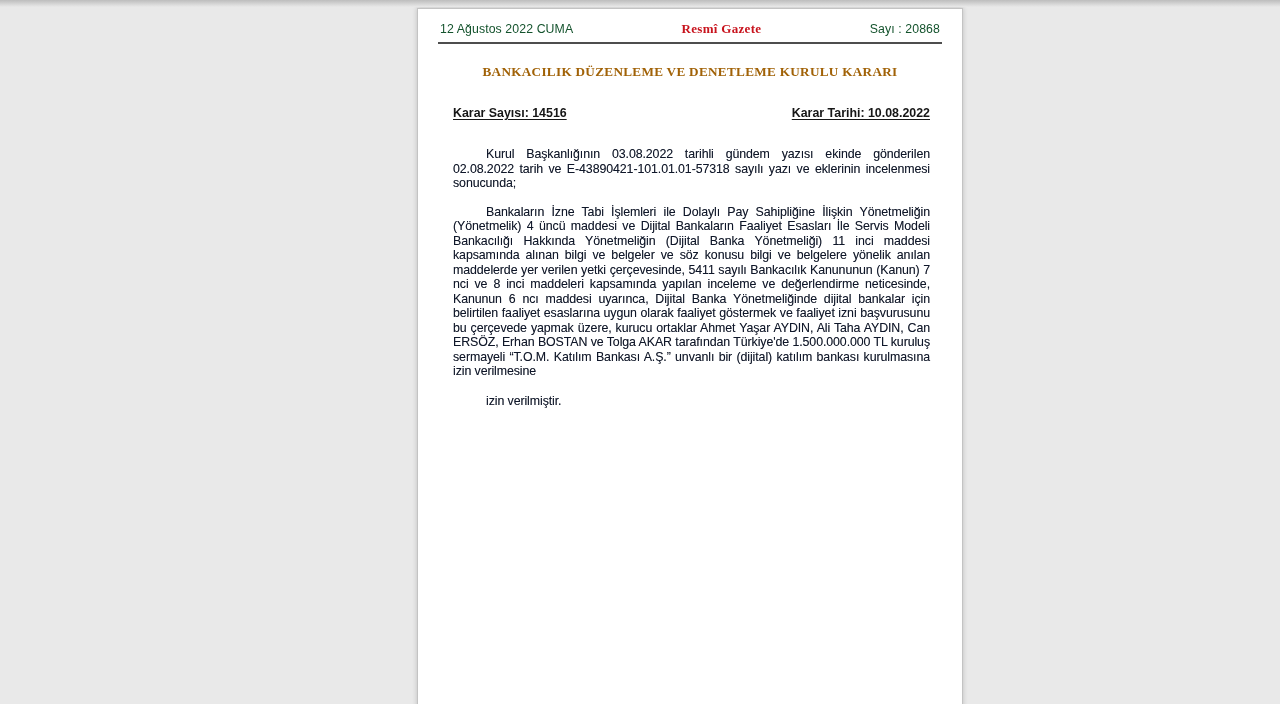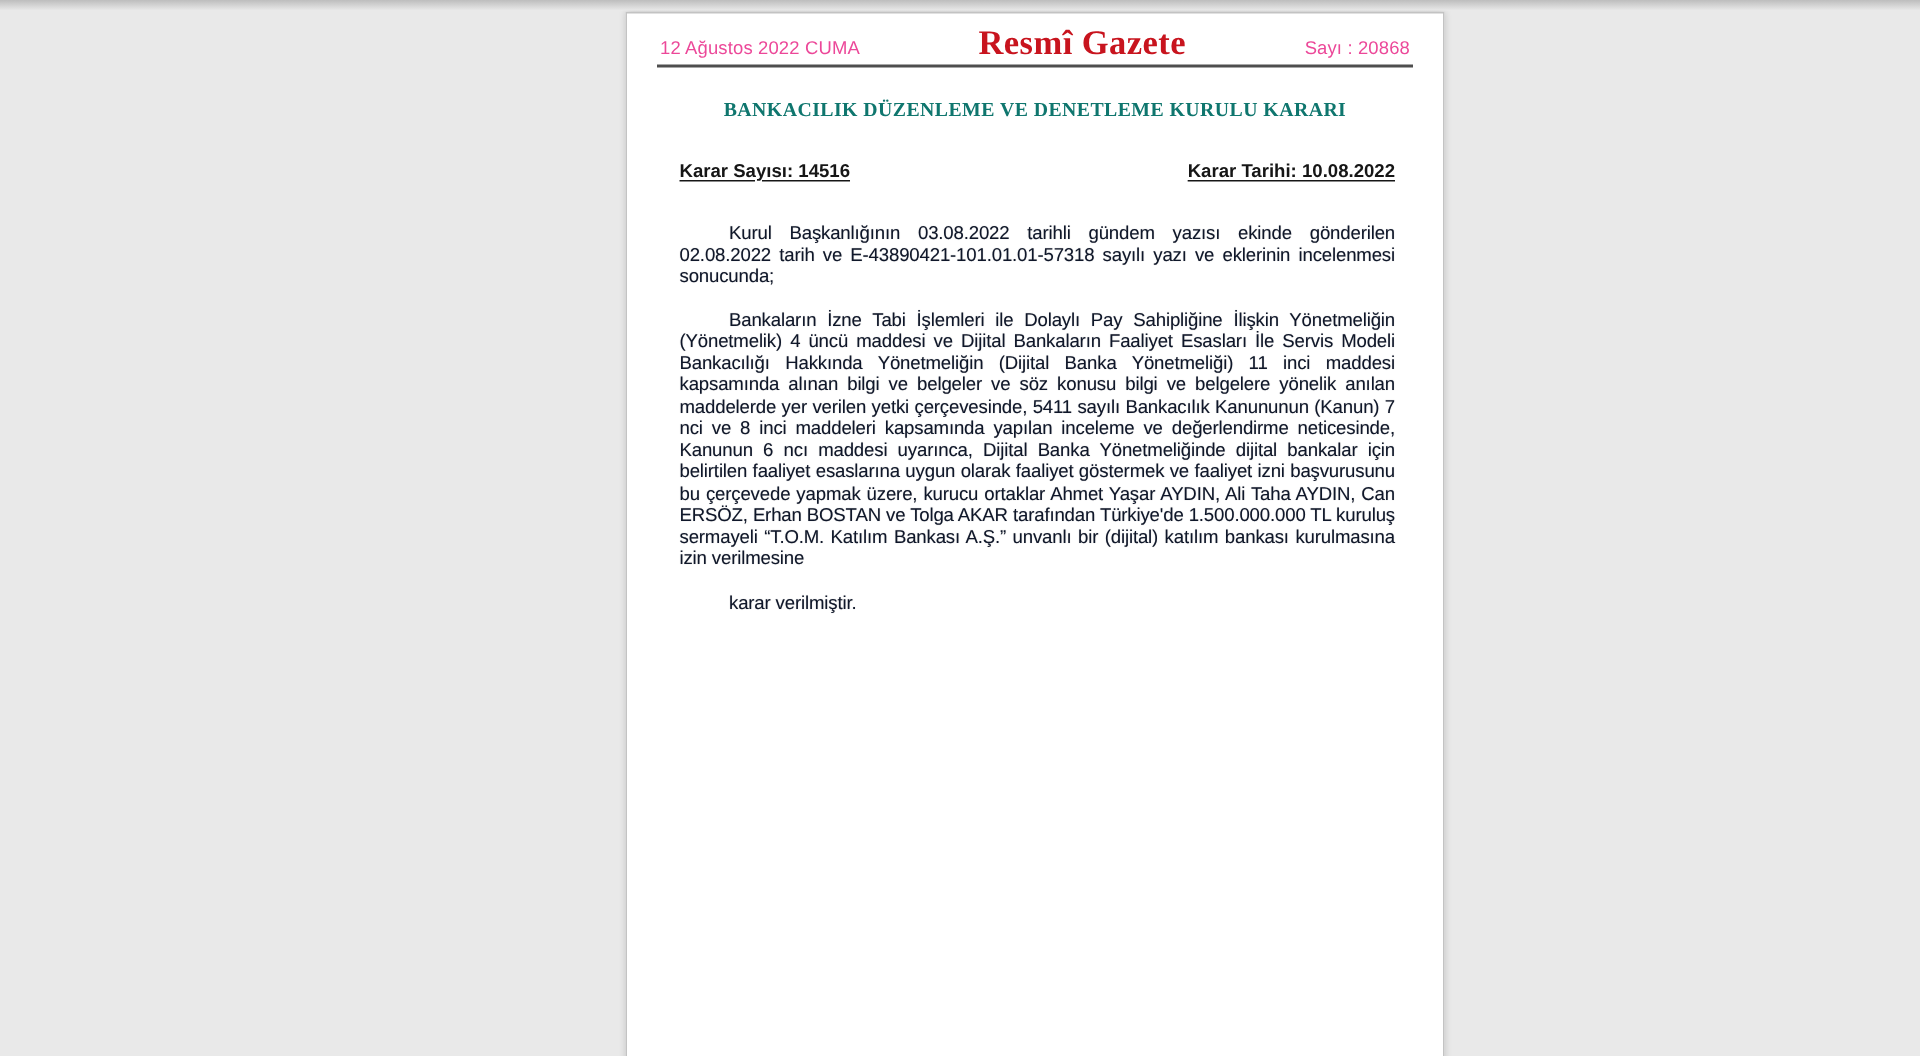--- a/index.html
+++ b/index.html
@@ -23,25 +23,25 @@
     box-shadow:0 0 5px rgba(0,0,0,0.18);
     z-index:2;
   }
   .doc-header {
     margin:10px 20px 0 20px;
     padding:0 2px 3px 2px;
     border-bottom:2px solid #4e4e4e;
     display:flex; justify-content:space-between; align-items:baseline;
   }
   .hdr-small {
-    font-size:12.3px; line-height:15px; color:#ec4899; letter-spacing:0.1px;
+    font-size:12.3px; line-height:15px; color:#14532d; letter-spacing:0.1px;
   }
   .gazette-title {
     font-family:"Liberation Serif", serif;
-    font-weight:bold; font-size:23px; line-height:20px;
+    font-weight:bold; font-size:13px; line-height:20px;
     letter-spacing:0.3px;
   }
   .section-title {
     margin-top:8px;
     text-align:center;
     font-family:"Liberation Serif", serif;
     font-weight:bold; font-size:14.5px; line-height:16px;
     letter-spacing:1px; color:#1f1f1f;
   }
   .authority {
@@ -49,21 +49,21 @@
     font-family:"Liberation Serif", serif;
     font-size:13.5px; line-height:15px; color:#1d1d1d;
     text-decoration:underline;
     text-underline-offset:2px;
   }
   .decision-title {
     margin-top:20px;
     text-align:center;
     font-family:"Liberation Serif", serif;
     font-weight:bold; font-size:13.2px; line-height:15px;
-    letter-spacing:0.3px; color:#0f766e;
+    letter-spacing:0.3px; color:#a16207;
   }
   .decision-meta {
     margin:27px 32px 0 35px;
     display:flex; justify-content:space-between;
     font-weight:bold; font-size:12.4px; line-height:15px; color:#161616;
   }
   .decision-meta span {
     text-decoration:underline;
     text-underline-offset:2px;
   }
@@ -101,17 +101,17 @@
     <div class="decision-title">BANKACILIK DÜZENLEME VE DENETLEME KURULU KARARI</div>
 
     <div class="decision-meta">
       <span>Karar Sayısı: 14516</span>
       <span>Karar Tarihi: 10.08.2022</span>
     </div>
 
     <div class="doc-body">
       <div class="para first">Kurul Başkanlığının 03.08.2022 tarihli gündem yazısı ekinde gönderilen 02.08.2022 tarih ve E-43890421-101.01.01-57318 sayılı yazı ve eklerinin incelenmesi sonucunda;</div>
       <div class="para">Bankaların İzne Tabi İşlemleri ile Dolaylı Pay Sahipliğine İlişkin Yönetmeliğin (Yönetmelik) 4 üncü maddesi ve Dijital Bankaların Faaliyet Esasları İle Servis Modeli Bankacılığı Hakkında Yönetmeliğin (Dijital Banka Yönetmeliği) 11 inci maddesi kapsamında alınan bilgi ve belgeler ve söz konusu bilgi ve belgelere yönelik anılan maddelerde yer verilen yetki çerçevesinde, 5411 sayılı Bankacılık Kanununun (Kanun) 7 nci ve 8 inci maddeleri kapsamında yapılan inceleme ve değerlendirme neticesinde, Kanunun 6 ncı maddesi uyarınca, Dijital Banka Yönetmeliğinde dijital bankalar için belirtilen faaliyet esaslarına uygun olarak faaliyet göstermek ve faaliyet izni başvurusunu bu çerçevede yapmak üzere, kurucu ortaklar Ahmet Yaşar AYDIN, Ali Taha AYDIN, Can ERSÖZ, Erhan BOSTAN ve Tolga AKAR tarafından Türkiye'de 1.500.000.000 TL kuruluş sermayeli “T.O.M. Katılım Bankası A.Ş.” unvanlı bir (dijital) katılım bankası kurulmasına izin verilmesine</div>
-      <div class="para closing">karar verilmiştir.</div>
+      <div class="para closing">izin verilmiştir.</div>
     </div>
 
   </div>
 </div>
 
 </body></html>

